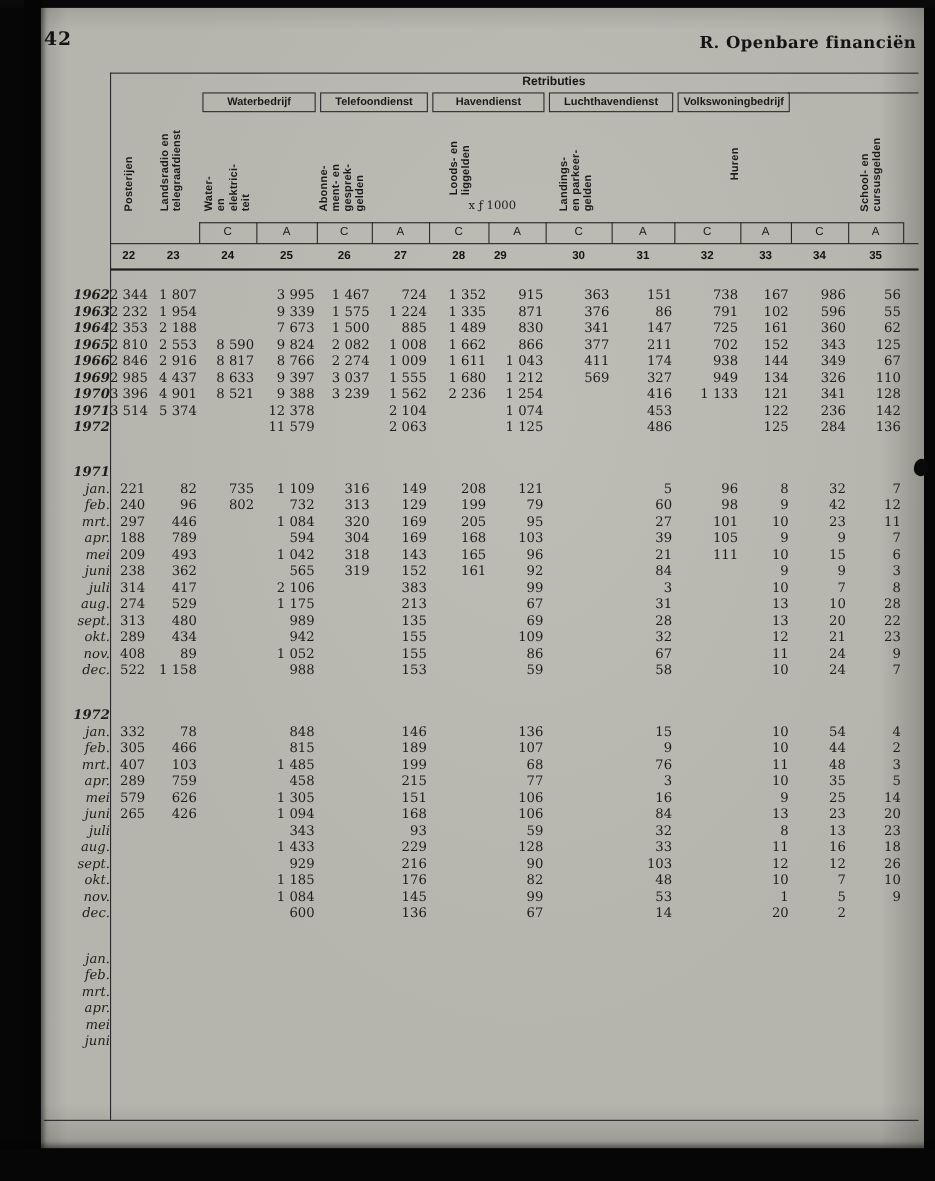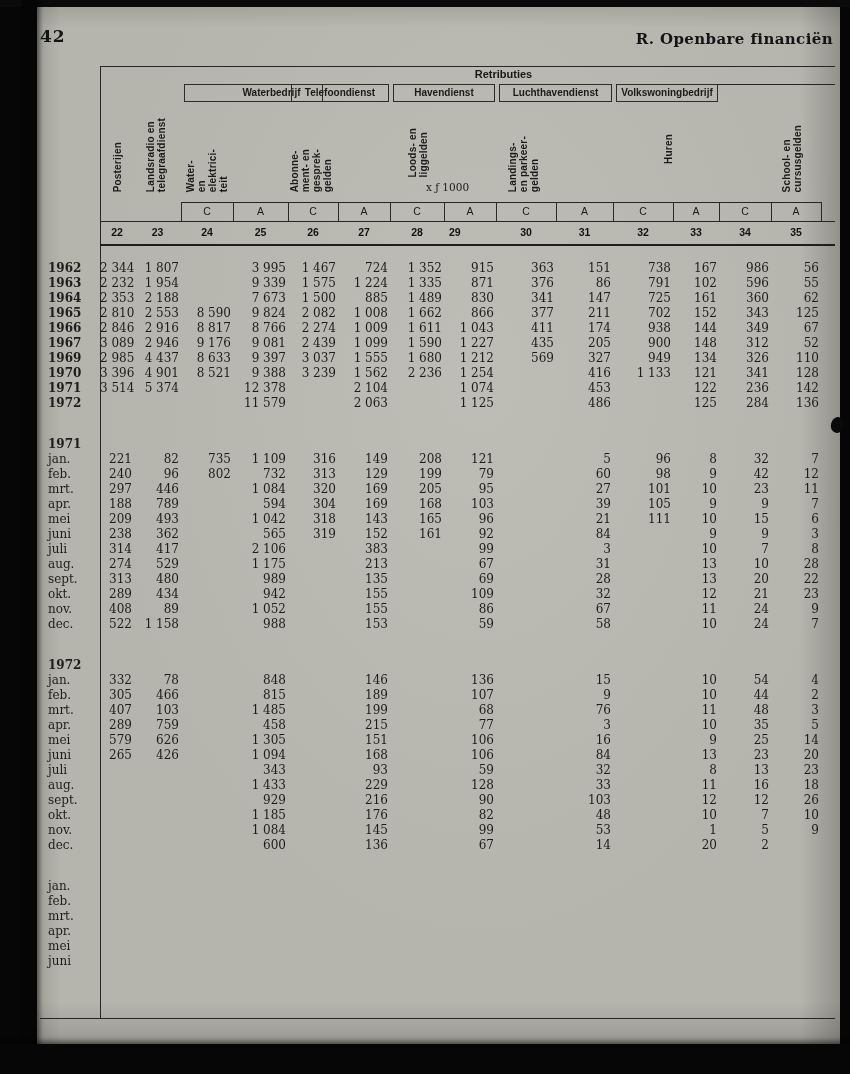--- a/index.html
+++ b/index.html
@@ -26,21 +26,21 @@
   .vtext{writing-mode:vertical-rl;transform:rotate(180deg);white-space:pre-line;
          font:700 10px "Liberation Sans",sans-serif;line-height:11px;letter-spacing:0.2px;color:#1b1b1b;}
   .unote{position:absolute;left:410px;top:181px;width:75px;text-align:center;
          font:10.5px "DejaVu Serif",serif;color:#1b1b1b;}
   .ca{position:absolute;font:10.5px "Liberation Sans",sans-serif;color:#1b1b1b;}
   .cnum{position:absolute;font:700 10.5px "Liberation Sans",sans-serif;color:#131313;}
   #data-table{position:absolute;left:38px;top:260px;width:783px;border-collapse:collapse;table-layout:fixed;}
   #data-table td{height:15px;line-height:15px;padding:0;white-space:nowrap;
                  font:12px "DejaVu Serif",serif;color:#1d1d1d;}
   #data-table td.num{text-align:right;padding-right:2px;}
-  #data-table td.lbl{text-align:left;padding-left:10px;}
+  #data-table td.lbl{text-align:right;padding-left:10px;font-style:italic;}
   #data-table td.year{font-weight:700;}
   #data-table tr.spacer td{height:26px;}
   .bar-left{position:absolute;left:22px;top:0;width:15px;height:1074px;background:#050505;
             box-shadow:3px 0 4px rgba(0,0,0,0.45);}
   .bar-bottom{position:absolute;left:0;top:1044px;width:850px;height:30px;background:#060606;
               box-shadow:0 -3px 5px rgba(0,0,0,0.5);}
   .bar-top{position:absolute;left:0;top:0;width:850px;height:7px;background:#0a0a0a;}
   .blob{position:absolute;left:831px;top:417px;width:13px;height:16px;background:#0a0a0a;
         border-radius:7px/8px;transform:rotate(18deg);}
 </style>
@@ -162,37 +162,20 @@
             <td class="num">1 611</td>
             <td class="num">1 043</td>
             <td class="num">411</td>
             <td class="num">174</td>
             <td class="num">938</td>
             <td class="num">144</td>
             <td class="num">349</td>
             <td class="num">67</td>
           </tr>
           <tr>
-            <td class="lbl year">1967</td>
-            <td class="num">3 089</td>
-            <td class="num">2 946</td>
-            <td class="num">9 176</td>
-            <td class="num">9 081</td>
-            <td class="num">2 439</td>
-            <td class="num">1 099</td>
-            <td class="num">1 590</td>
-            <td class="num">1 227</td>
-            <td class="num">435</td>
-            <td class="num">205</td>
-            <td class="num">900</td>
-            <td class="num">148</td>
-            <td class="num">312</td>
-            <td class="num">52</td>
-          </tr>
-          <tr>
             <td class="lbl year">1969</td>
             <td class="num">2 985</td>
             <td class="num">4 437</td>
             <td class="num">8 633</td>
             <td class="num">9 397</td>
             <td class="num">3 037</td>
             <td class="num">1 555</td>
             <td class="num">1 680</td>
             <td class="num">1 212</td>
             <td class="num">569</td>
@@ -801,21 +784,21 @@
             <td class="num"></td>
             <td class="num"></td>
             <td class="num"></td>
             <td class="num"></td>
             <td class="num"></td>
             <td class="num"></td>
             <td class="num"></td>
           </tr>
         </tbody>
     </table>
-  <div class="gbox" style="left: 184px; width: 101px; top: 84px; height: 16px; padding-left: 36px;">Waterbedrijf</div>
+  <div class="gbox" style="left: 184px; width: 101px; top: 84px; height: 16px;">Waterbedrijf</div>
       <div class="gbox" style="left: 291px; width: 96px; top: 84px; height: 16px;">Telefoondienst</div>
       <div class="gbox" style="left: 393px; width: 100px; top: 84px; height: 16px;">Havendienst</div>
       <div class="gbox" style="left: 499px; width: 111px; top: 84px; height: 16px;">Luchthavendienst</div>
       <div class="gbox" style="left: 616px; width: 100px; top: 84px; height: 16px;">Volkswoningbedrijf</div>
       <div class="vwrap" style="left: 110px; width: 14px; bottom: 882px;">
         <span class="vtext">Posterijen</span>
       </div>
       <div class="vwrap" style="left: 144px; width: 24px; bottom: 882px;">
         <span class="vtext">Landsradio en
 telegraafdienst</span>

